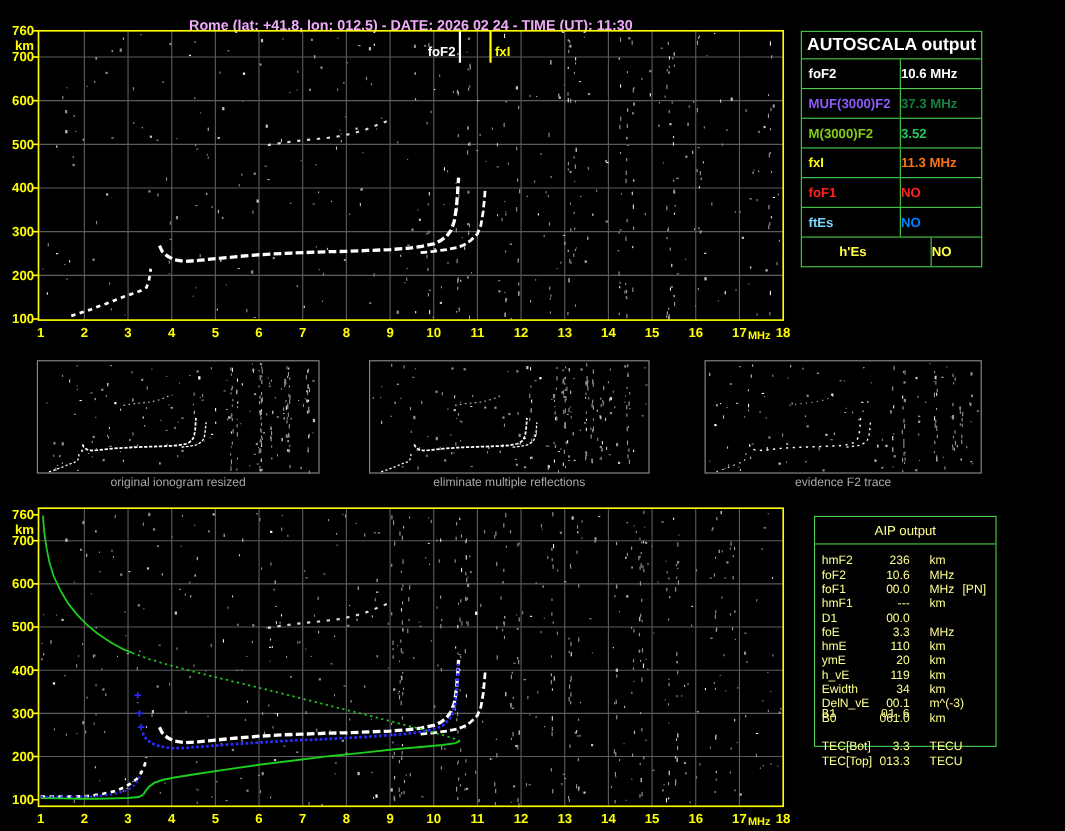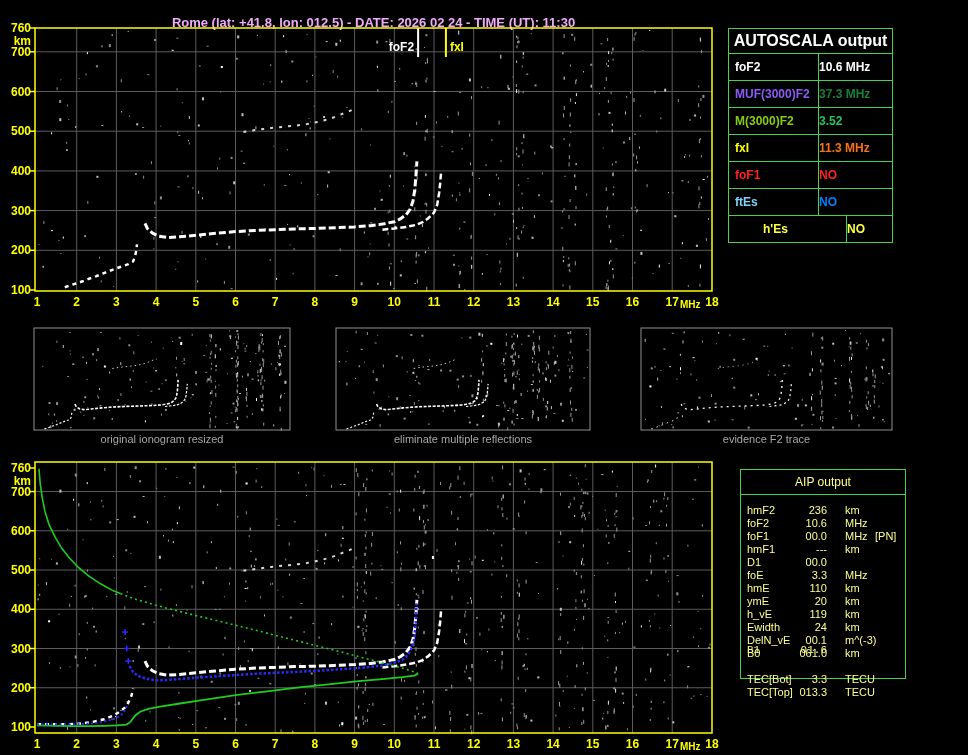--- a/index.html
+++ b/index.html
@@ -2071,21 +2071,21 @@
           <span class="v">20</span>
           <span class="u">km</span>
         </div>
         <div class="aiprow" style="top: 104px;">
           <span class="l">h_vE</span>
           <span class="v">119</span>
           <span class="u">km</span>
         </div>
         <div class="aiprow" style="top: 117px;">
           <span class="l">Ewidth</span>
-          <span class="v">24</span>
+          <span class="v">34</span>
           <span class="u">km</span>
         </div>
         <div class="aiprow" style="top: 130px;">
           <span class="l">DelN_vE</span>
           <span class="v">00.1</span>
           <span class="u">m^(-3)</span>
         </div>
         <div class="aiprow" style="top: 143px;">
           <span class="l">B0</span>
           <span class="v">061.0</span>

